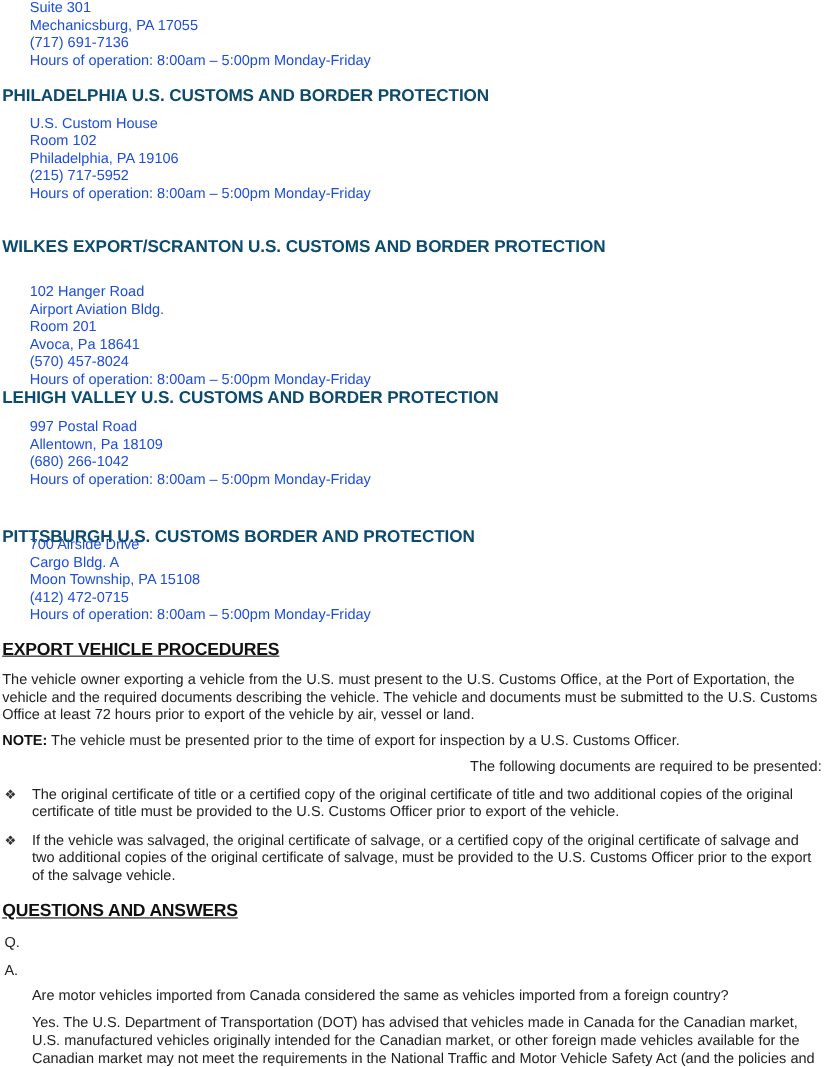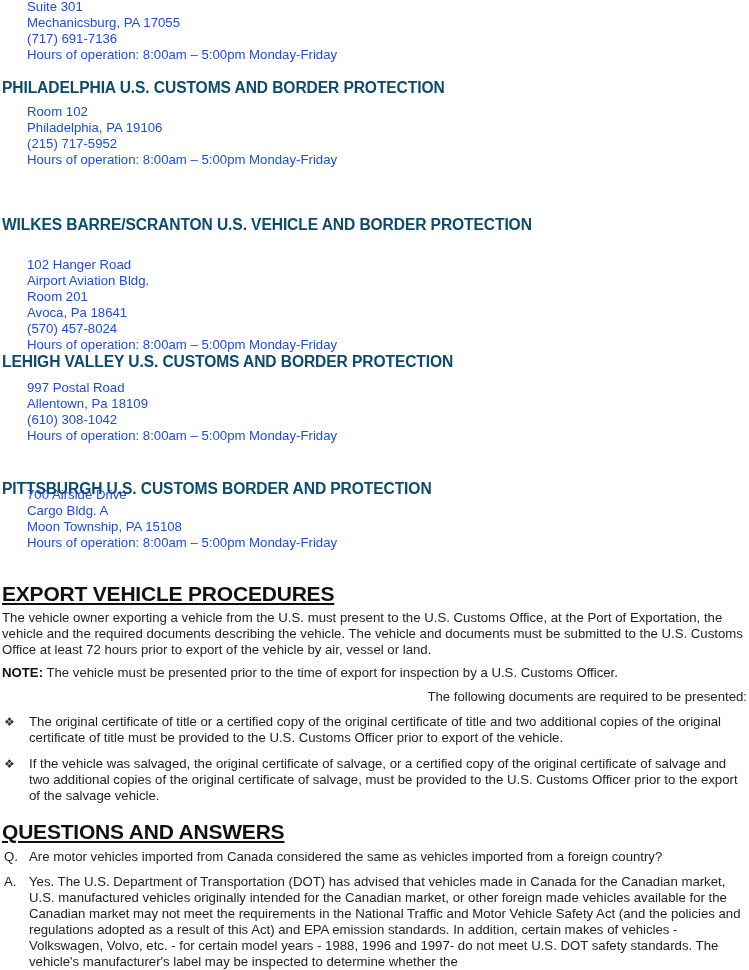--- a/index.html
+++ b/index.html
@@ -15,86 +15,88 @@
       color: #1d4ed8;
     }
     .addr div { white-space: nowrap; }
     .office-h {
       position: absolute; left: 2px;
       font-size: 15.6px; font-weight: bold; white-space: nowrap;
       color: #0c4a6e; letter-spacing: -0.1px;
     }
     .sec-h {
       position: absolute; left: 2px;
-      font-size: 21px; font-weight: bold; text-decoration: underline;
+      font-size: 16px; font-weight: bold; text-decoration: underline;
       white-space: nowrap; color: #111; letter-spacing: -0.2px;
     }
     .para {
       position: absolute; left: 2px; width: 745px;
       font-size: 13.2px; line-height: 16.1px; color: #222;
     }
     .para b { color: #111; }
     .bullet {
       position: absolute; left: 2px; width: 745px;
       font-size: 13.2px; line-height: 16.1px; color: #222;
     }
     .bullet .glyph {
       position: absolute; left: 2px; top: 0; font-size: 12px; color: #333;
     }
     .bullet .btxt { margin-left: 27px; display: block; }
     .qa {
       position: absolute; left: 2px; width: 745px;
       font-size: 13.2px; line-height: 16.1px; color: #222;
     }
     .qa .lbl { position: absolute; left: 2px; top: 0; }
-    .qa .qtxt { margin-left: 27px; display: block; }
+    .qa .qtxt { margin-left: 27px; display: block; margin-top: 48px; }
   </style>
 </head>
 <body>
 
 <div class="page">
 
   <div class="addr" style="top:-1px;">
     <div>Suite 301</div>
     <div>Mechanicsburg, PA 17055</div>
     <div>(717) 691-7136</div>
     <div>Hours of operation: 8:00am – 5:00pm Monday-Friday</div>
   </div>
 
   <div class="office-h" style="top:79px;">PHILADELPHIA U.S. CUSTOMS AND BORDER PROTECTION</div>
   <div class="addr" style="top:104px;">
+    <div>U.S. Custom House</div>
     <div>Room 102</div>
     <div>Philadelphia, PA 19106</div>
     <div>(215) 717-5952</div>
     <div>Hours of operation: 8:00am – 5:00pm Monday-Friday</div>
   </div>
 
-  <div class="office-h" style="top:216px;">WILKES BARRE/SCRANTON U.S. VEHICLE AND BORDER PROTECTION</div>
+  <div class="office-h" style="top:216px;">WILKES EXPORT/SCRANTON U.S. CUSTOMS AND BORDER PROTECTION</div>
   <div class="addr" style="top:257px;">
     <div>102 Hanger Road</div>
     <div>Airport Aviation Bldg.</div>
     <div>Room 201</div>
     <div>Avoca, Pa 18641</div>
     <div>(570) 457-8024</div>
     <div>Hours of operation: 8:00am – 5:00pm Monday-Friday</div>
   </div>
 
   <div class="office-h" style="top:353px;">LEHIGH VALLEY U.S. CUSTOMS AND BORDER PROTECTION</div>
   <div class="addr" style="top:380px;">
     <div>997 Postal Road</div>
     <div>Allentown, Pa 18109</div>
-    <div>(610) 308-1042</div>
+    <div>(680) 266-1042</div>
     <div>Hours of operation: 8:00am – 5:00pm Monday-Friday</div>
   </div>
 
   <div class="office-h" style="top:480px;">PITTSBURGH U.S. CUSTOMS BORDER AND PROTECTION</div>
   <div class="addr" style="top:487px;">
     <div>700 Airside Drive</div>
     <div>Cargo Bldg. A</div>
     <div>Moon Township, PA 15108</div>
+    <div>(412) 472-0715</div>
     <div>Hours of operation: 8:00am – 5:00pm Monday-Friday</div>
   </div>
 
   <div class="sec-h" style="top:582px;">EXPORT VEHICLE PROCEDURES</div>
   <div class="para" style="top:610px;">The vehicle owner exporting a vehicle from the U.S. must present to the U.S. Customs Office, at the Port of Exportation, the vehicle and the required documents describing the vehicle. The vehicle and documents must be submitted to the U.S. Customs Office at least 72 hours prior to export of the vehicle by air, vessel or land.</div>
   <div class="para" style="top:665px;"><b>NOTE:</b><span> The vehicle must be presented prior to the time of export for inspection by a U.S. Customs Officer.</span></div>
   <div class="para" style="top:689px;text-align:right;">The following documents are required to be presented:</div>
 
   <div class="bullet" style="top:714px;">
     <span class="glyph">❖</span>

